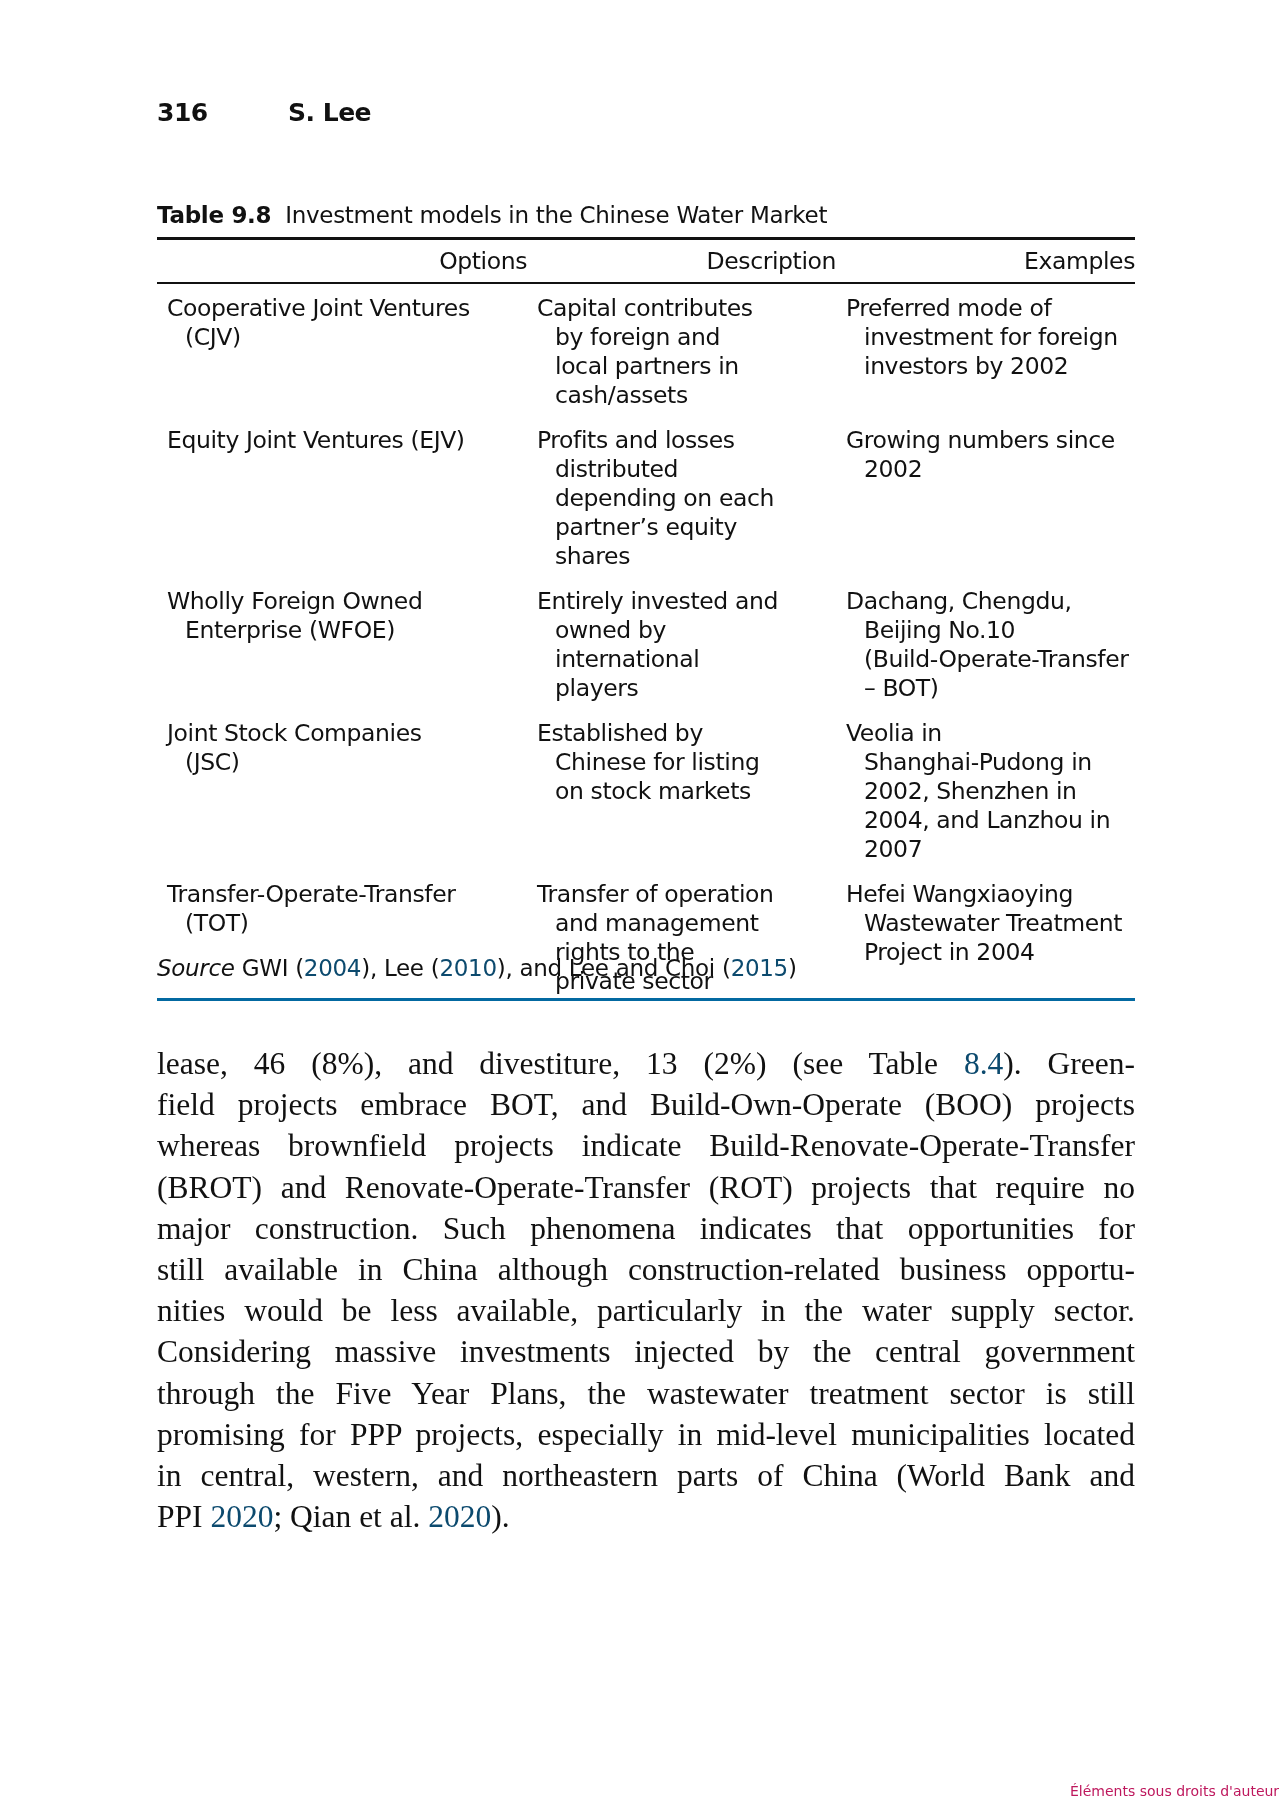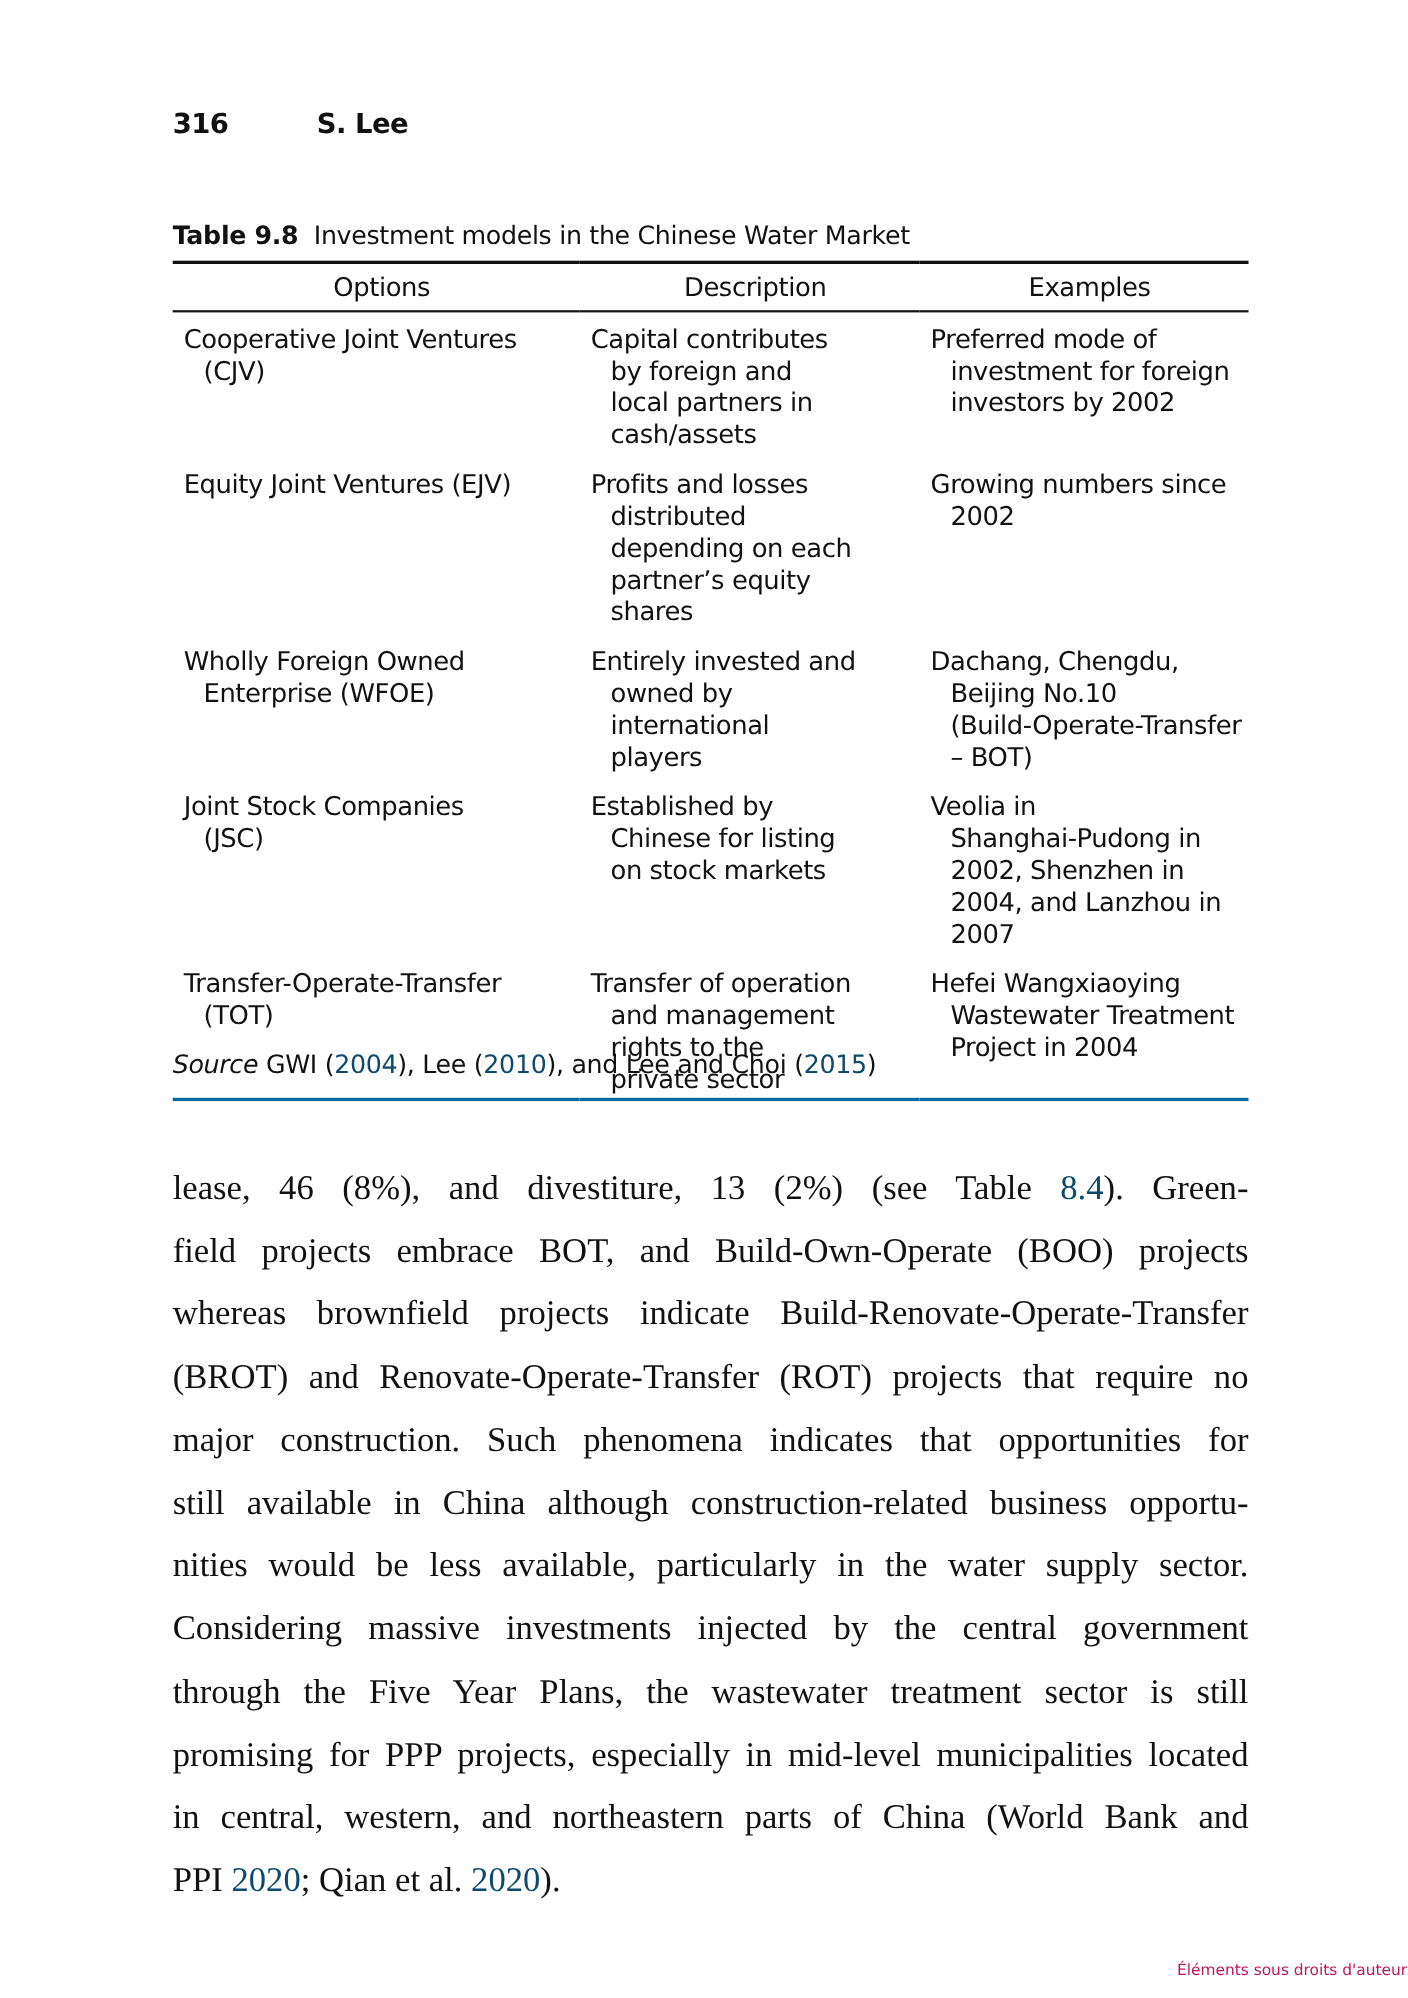--- a/index.html
+++ b/index.html
@@ -9,36 +9,36 @@
 
   .running-head { position: absolute; top: 98px; left: 157px; font-size: 25px; font-weight: bold; letter-spacing: -0.5px; }
   .running-head .page-num { display: inline-block; width: 131px; }
 
   .caption { position: absolute; top: 202px; left: 157px; font-size: 23px; letter-spacing: -0.3px; }
   .caption .cap-label { font-weight: bold; margin-right: 14px; }
 
   .table-wrap { position: absolute; top: 237px; left: 157px; width: 978px; }
   table { border-collapse: collapse; width: 100%; font-size: 23.5px; line-height: 29px; letter-spacing: -0.4px; }
   thead tr { border-top: 3px solid #111; border-bottom: 2px solid #111; }
-  thead th { text-align: center; font-weight: normal; padding: 6px 0 6px 10px; line-height: 30px; margin-top: 28px; }
+  thead th { text-align: right; font-weight: normal; padding: 6px 0 6px 10px; line-height: 30px; margin-top: 28px; }
   tbody tr:last-child { border-bottom: 3px solid #0369a1; }
   tbody tr:last-child td { padding-bottom: 2px; }
   td { vertical-align: top; padding: 16px 0 0 10px; }
   tbody tr:first-child td { padding-top: 10px; }
   .col1 { width: 360px; }
   .col2 { width: 299px; }
   .cell { padding-left: 18px; text-indent: -18px; white-space: pre-line; }
 
   .source { position: absolute; top: 955px; left: 157px; font-size: 23px; letter-spacing: -0.3px; }
   .source .src-label { font-style: italic; }
   .link { color: #0c4a6e; }
 
   .body-text { position: absolute; top: 1043px; left: 157px; width: 978px; font-size: 31.5px; line-height: 41.2px; text-align: justify; }
   .body-text p { margin: 0; }
-  .line { display: block; text-align: justify; text-align-last: justify; margin-top: 16px; }
+  .line { display: block; text-align: justify; text-align-last: justify; }
   .line.last { text-align-last: left; }
 
   .watermark { position: absolute; top: 1783px; left: 1070px; font-size: 14px; color: #be185d; }
 </style>
 </head>
 <body>
 
 <div class="running-head sans">
   <span class="page-num">316</span><span>S. Lee</span>
 </div>

